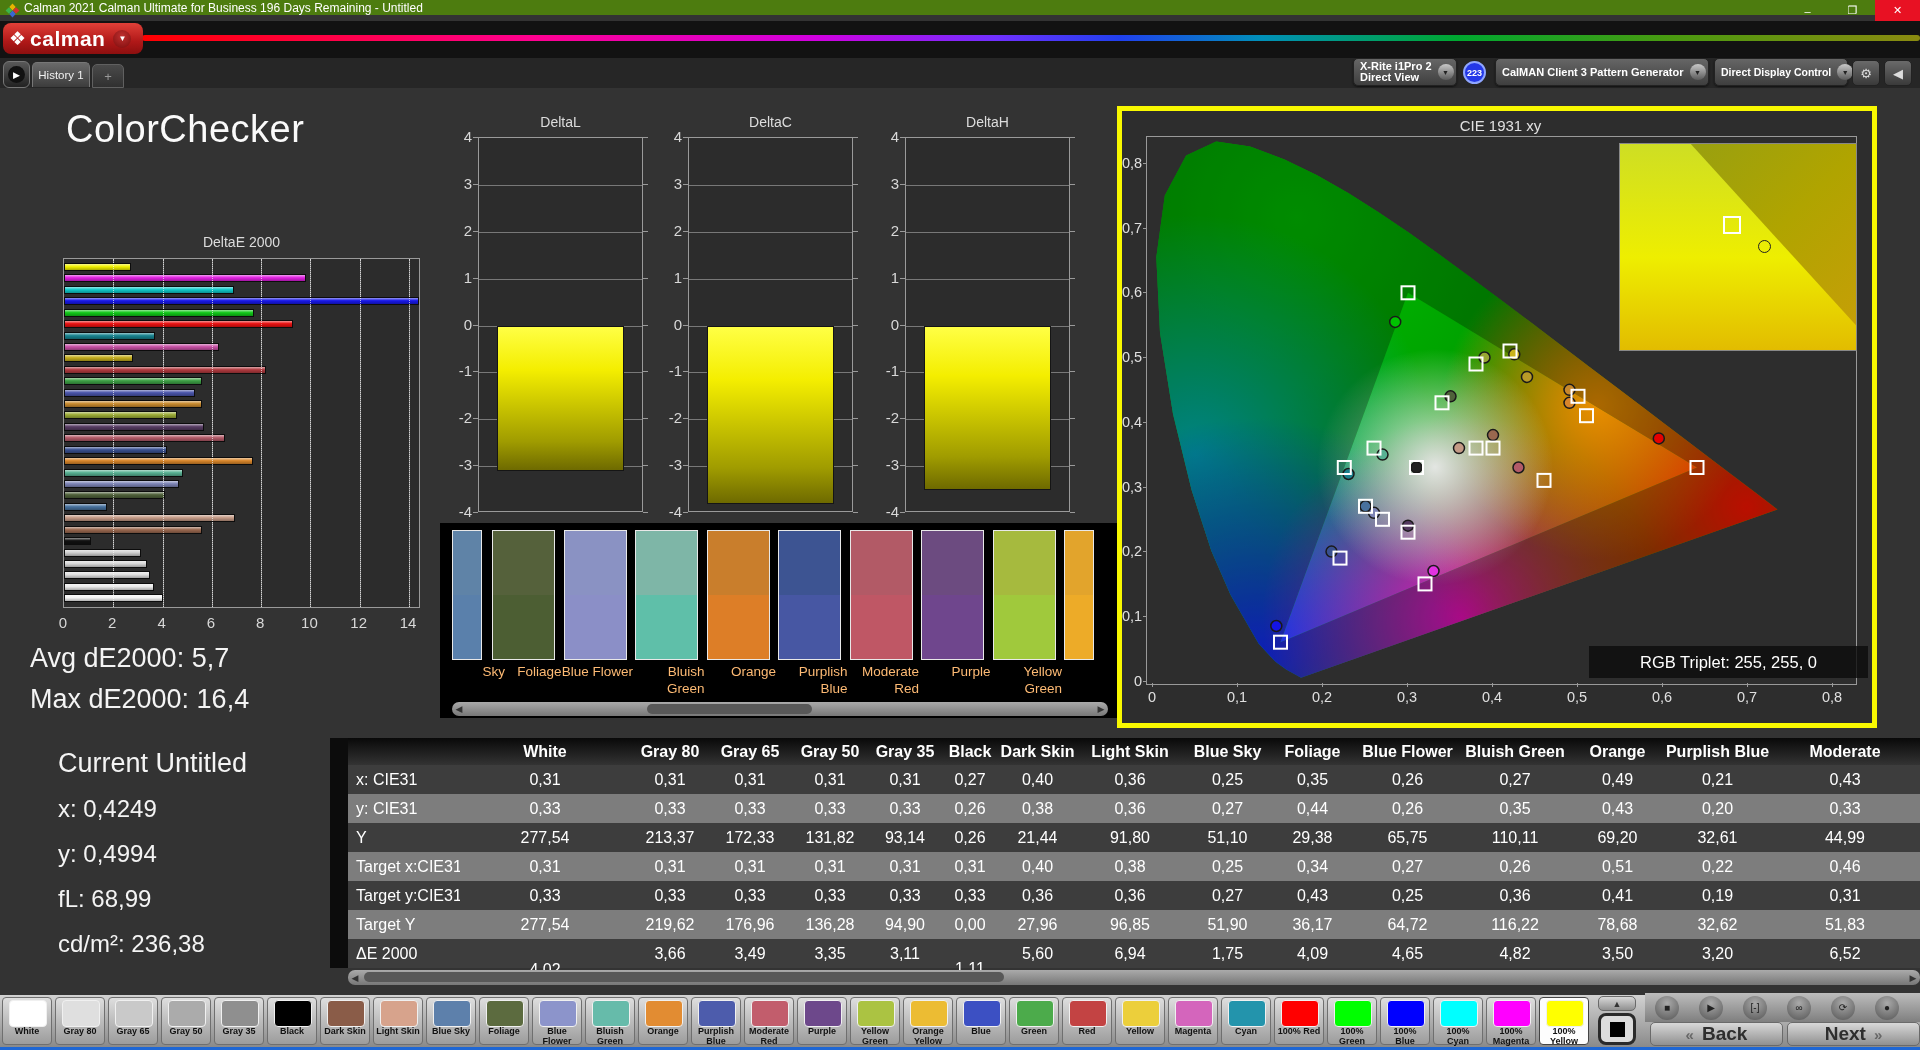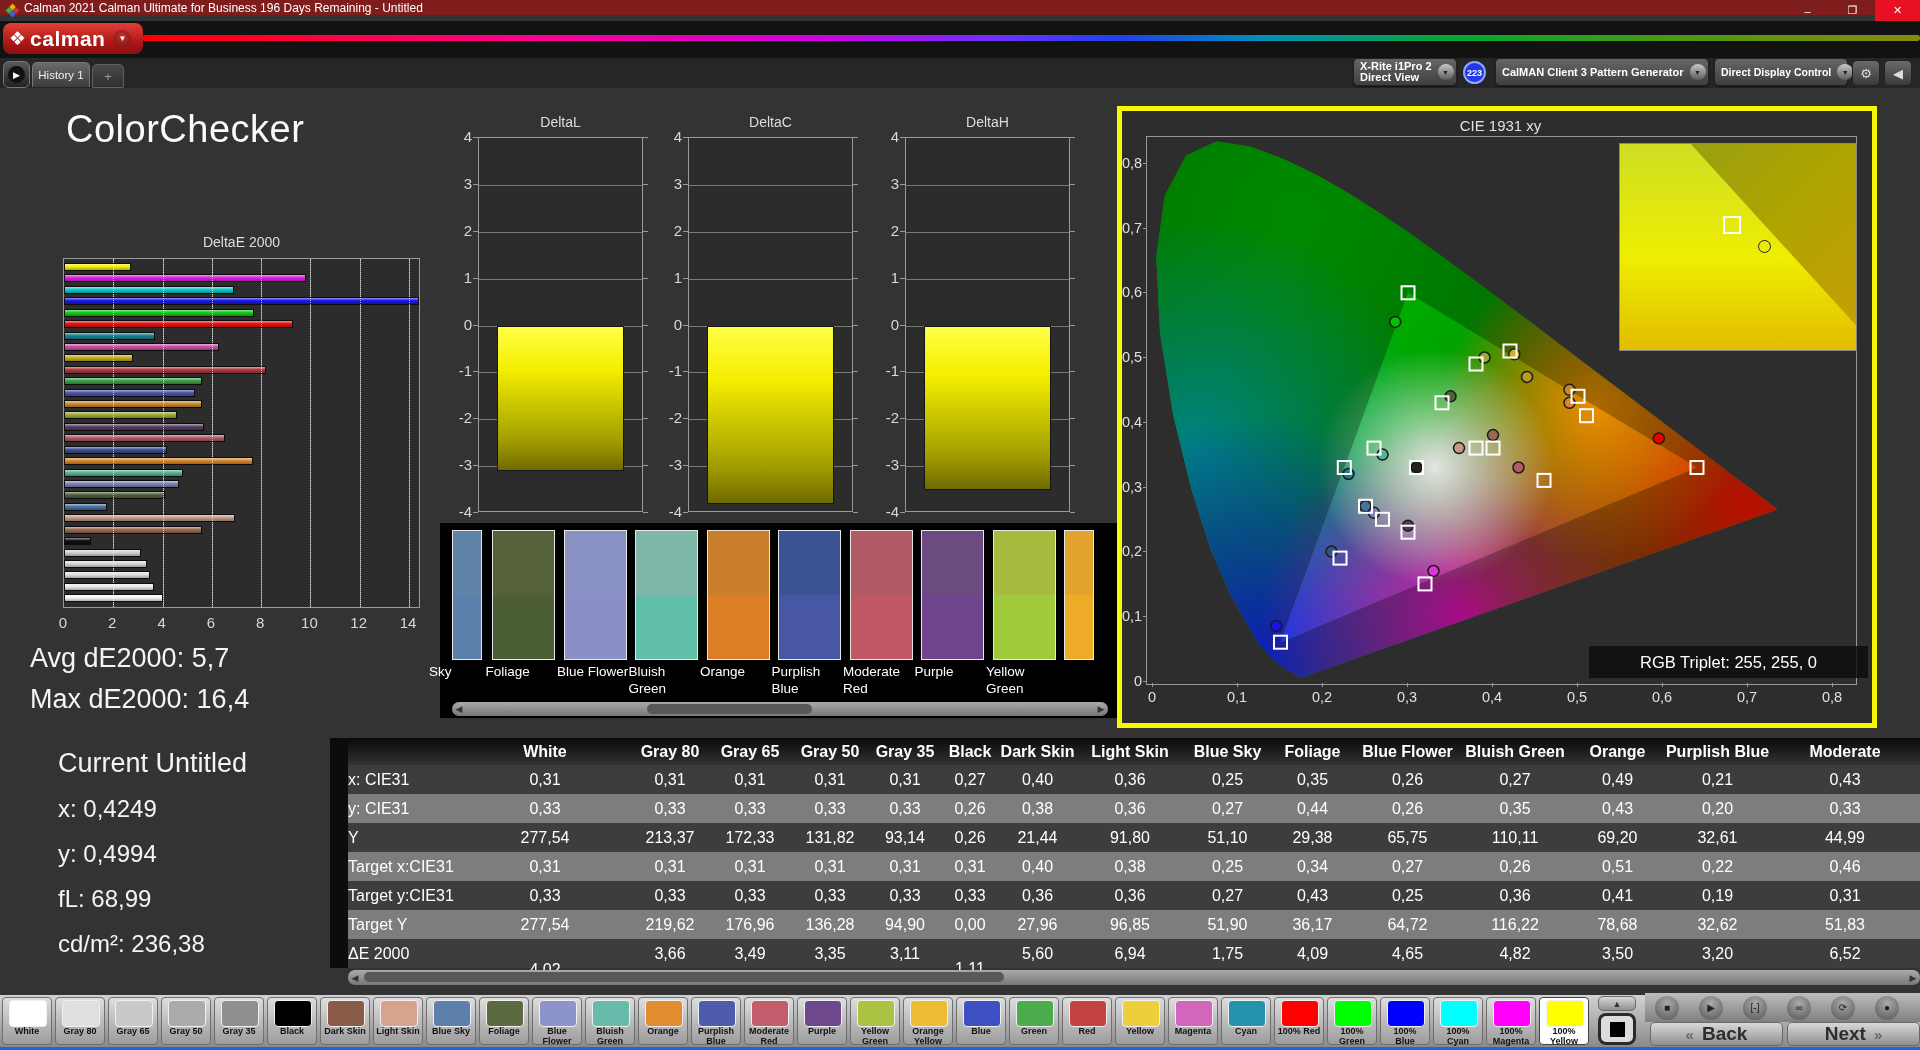--- a/index.html
+++ b/index.html
@@ -1,20 +1,20 @@
 <!DOCTYPE html>
 <html><head>
 <meta charset="utf-8">
 <style>
   html,body{margin:0;padding:0;background:#0a0a0a;}
   #app{position:relative;width:1920px;height:1050px;overflow:hidden;background:#333;
        font-family:"Liberation Sans","DejaVu Sans",sans-serif;color:#eee;}
   .abs{position:absolute;}
   
-  .titlebar{position:absolute;left:0;top:0;width:1920px;height:15px;background:#7f1d1d;display:flex;align-items:center;}
+  .titlebar{position:absolute;left:0;top:0;width:1920px;height:15px;background:#4d7c0f;display:flex;align-items:center;}
   .titlebar .ttext{font-size:12px;color:#fff;margin-left:6px;white-space:nowrap;}
   .winbtns{position:absolute;right:0;top:0;height:21px;display:flex;}
   .winbtn{width:45px;height:21px;display:flex;align-items:center;justify-content:center;color:#fff;font-size:11px;}
   .winbtn.close{background:#e81123;}
   
   .logobar{position:absolute;left:0;top:21px;width:1920px;height:37px;background:#121212;}
   .rainbow{position:absolute;left:142px;top:14px;width:1778px;height:6px;border-radius:3px;
     background:linear-gradient(90deg,#f00 0%,#ff0090 22%,#d000e0 38%,#7030ff 48%,#2040ee 55%,#0090b8 63%,#00a830 74%,#4a9a10 86%,#8a8a10 100%);}
   .logo{position:absolute;left:3px;top:2px;width:140px;height:31px;border-radius:8px;
     background:linear-gradient(180deg,#e04038,#b01818 60%,#8c0f0f);display:flex;align-items:center;padding:0 6px;box-sizing:border-box;}
@@ -53,21 +53,21 @@
   .ylab{text-align:right;}
   .bigstat{position:absolute;left:30px;width:430px;text-align:left;font-size:27px;color:#f4f4f4;}
   .cr{position:absolute;left:58px;color:#f4f4f4;}
   .vbar{position:absolute;border:1px solid #151515;box-sizing:border-box;
     background:linear-gradient(180deg,#ffff45 0%,#f4ee00 30%,#a09c00 80%,#6e6a00 100%);}
   .tick{position:absolute;background:#9a9a9a;}
   
   #swatch-strip{position:absolute;left:440px;top:523px;width:677px;height:195px;background:#000;}
   .sw{position:absolute;top:7px;width:63px;height:130px;border:1px solid #e8e8e8;box-sizing:border-box;}
   .sw .h{position:absolute;left:0;right:0;height:50%;}
-  .sw-label{position:absolute;top:140px;font-size:13.5px;line-height:17px;color:#ffffff;text-align:left;}
+  .sw-label{position:absolute;top:140px;font-size:13.5px;line-height:17px;color:#fdba74;text-align:right;}
   .scrollbar{position:absolute;background:linear-gradient(180deg,#aaa,#777);border-radius:7px;}
   .scroll-btn{position:absolute;top:1px;width:14px;bottom:1px;color:#333;font-size:9px;display:flex;align-items:center;justify-content:center;}
   .scroll-thumb{position:absolute;top:2px;height:10px;border-radius:5px;background:#585858;}
   
   #cie-panel{position:absolute;left:1117px;top:106px;width:760px;height:622px;border:5px solid #f8f800;
     background:#2d2d2d;box-sizing:border-box;}
   #cie-frame{position:absolute;left:24px;top:25px;width:709px;height:547px;border:1px solid #999;}
   .cie-lab{position:absolute;color:#e0e0e0;font-size:14.5px;}
   #cie-inset{position:absolute;left:497px;top:32px;width:236px;height:206px;border:1px solid #888;overflow:hidden;
     background:linear-gradient(180deg,#cede24,#eeee00 55%,#e2bc00);}
@@ -76,21 +76,21 @@
   .mk-sq{position:absolute;width:14px;height:14px;border:2px solid #fff;}
   .mk-ci{position:absolute;width:11px;height:11px;border:1.5px solid #222;border-radius:50%;}
   #rgb-bar{position:absolute;left:467px;top:535px;width:279px;height:32px;background:rgba(12,12,12,.82);
     display:flex;align-items:center;justify-content:center;font-size:16.5px;color:#fff;}
   
   #cc-table{position:absolute;left:330px;top:738px;width:1590px;height:250px;font-size:16px;}
   .t-strip{position:absolute;left:0;top:0;width:18px;height:230px;background:#0c0c0c;}
   .t-row{position:absolute;left:18px;width:1572px;height:29px;display:flex;align-items:center;}
   .t-head{background:linear-gradient(180deg,#090909,#333);font-weight:700;height:27px;}
   .t-cell{text-align:center;color:#fff;white-space:nowrap;overflow:hidden;}
-  .t-label{text-align:left;padding-left:0;box-sizing:border-box;}
+  .t-label{text-align:left;padding-left:8px;box-sizing:border-box;}
   
   #toolbar{position:absolute;left:0;top:995px;width:1920px;height:52px;background:linear-gradient(180deg,#d2d2d2,#8a8a8a);}
   .patch{position:absolute;top:2px;width:50px;height:48px;border-radius:4px;border:1px solid #6f6f6f;
     background:linear-gradient(180deg,#dedede,#9c9c9c);box-sizing:border-box;}
   .patch.sel{background:#fdfdfd;border-color:#444;}
   .patch .chip{position:absolute;left:6px;top:2px;width:36px;height:25px;border-radius:4px;border:1px solid #f0f0f0;}
   .patch .plab{position:absolute;left:0;top:29px;width:100%;text-align:center;font-size:9px;font-weight:700;
     line-height:9.5px;color:#111;white-space:pre-line;}
   .ctl{position:absolute;border-radius:5px;background:linear-gradient(180deg,#d8d8d8,#909090);border:1px solid #6a6a6a;
     box-sizing:border-box;display:flex;align-items:center;justify-content:center;color:#333;}

